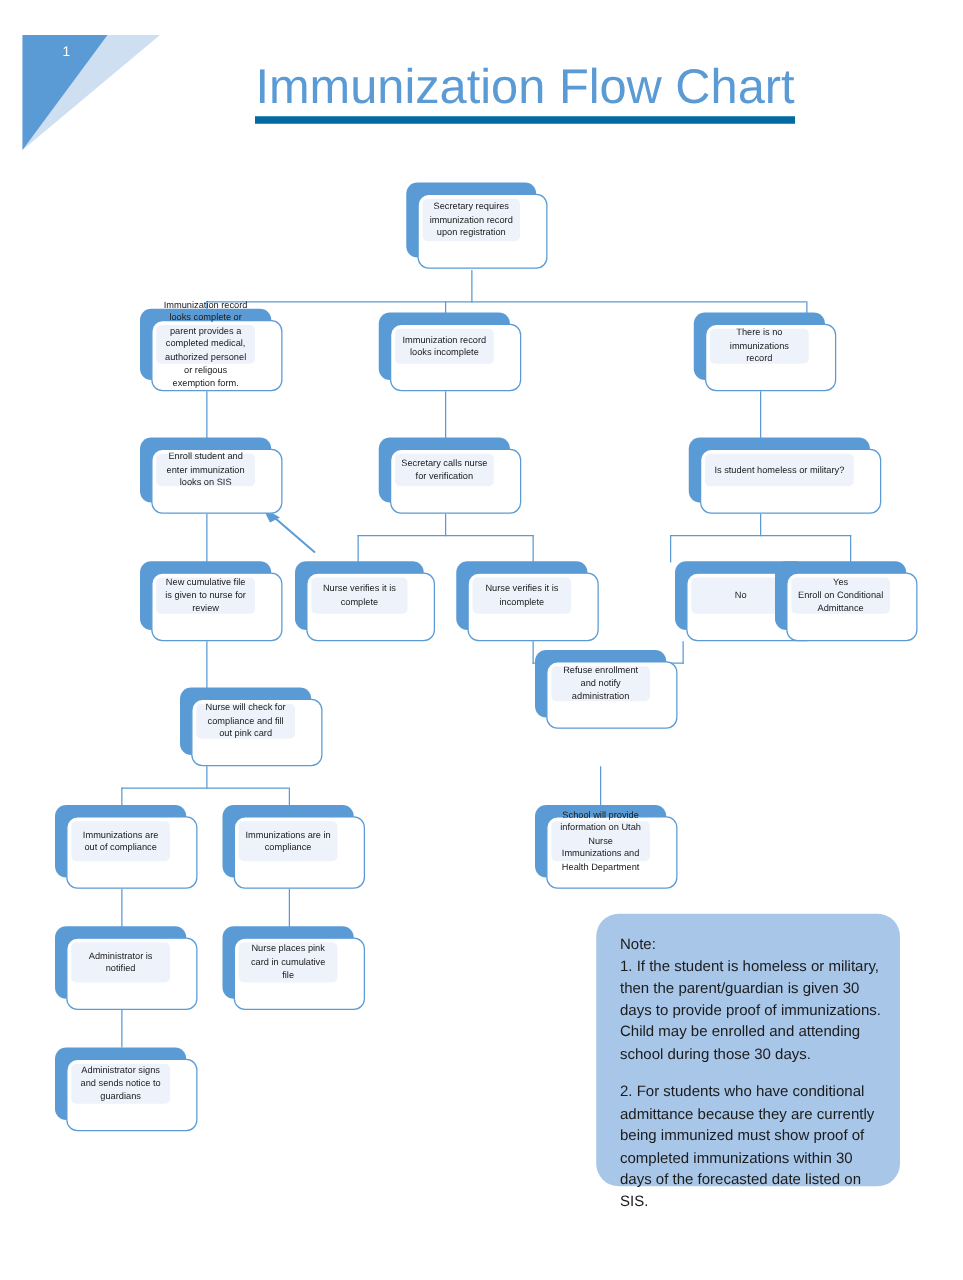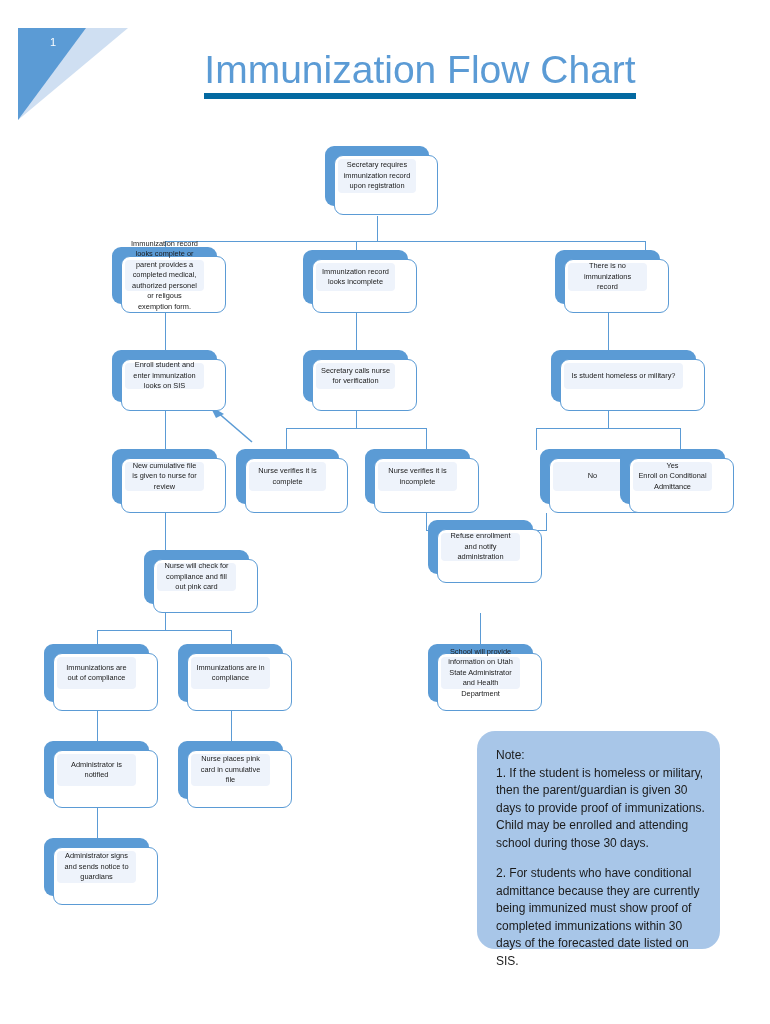--- a/index.html
+++ b/index.html
@@ -238,21 +238,21 @@
     <div class="face"></div>
     <div class="inner">
         <span class="txt">Immunizations are in compliance</span>
       </div>
   </div>
 
   <div class="node" style="left:428px;top:644px;width:105px;height:58px;">
     <div class="shadow"></div>
     <div class="face"></div>
     <div class="inner">
-        <span class="txt">School will provide information on Utah State Administrator and Health Department</span>
+        <span class="txt">School will provide information on Utah Nurse Immunizations and Health Department</span>
       </div>
   </div>
 
   <div class="node" style="left:44px;top:741px;width:105px;height:58px;">
     <div class="shadow"></div>
     <div class="face"></div>
     <div class="inner">
         <span class="txt">Administrator is notified</span>
       </div>
   </div>

